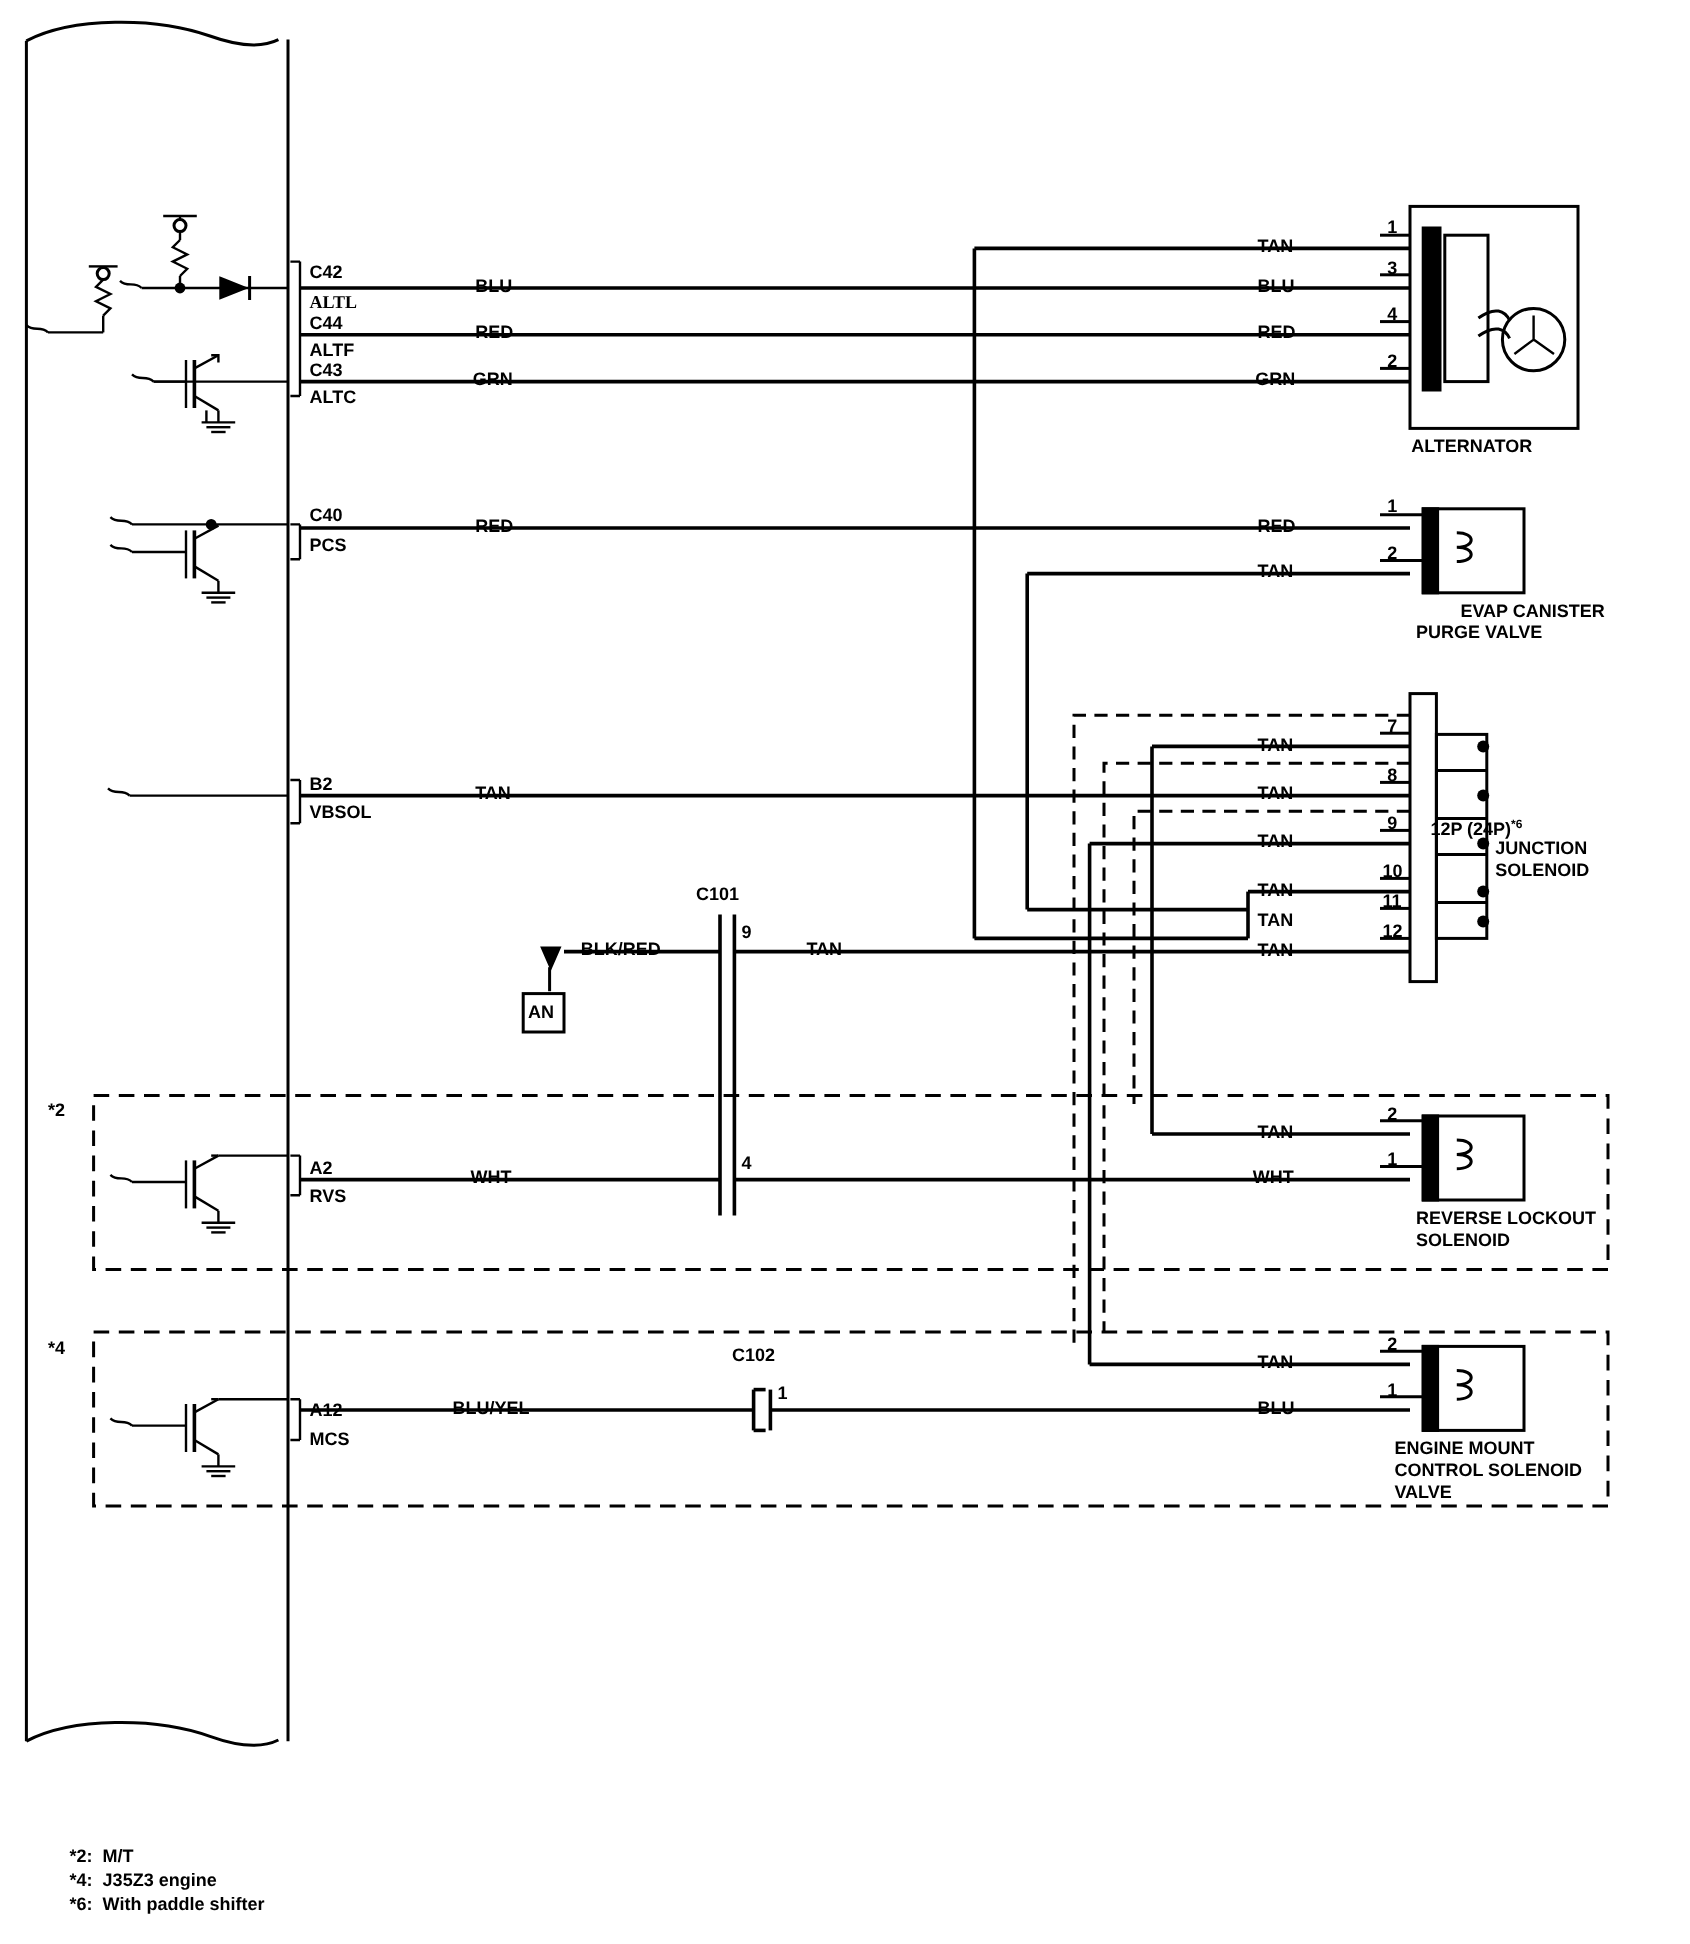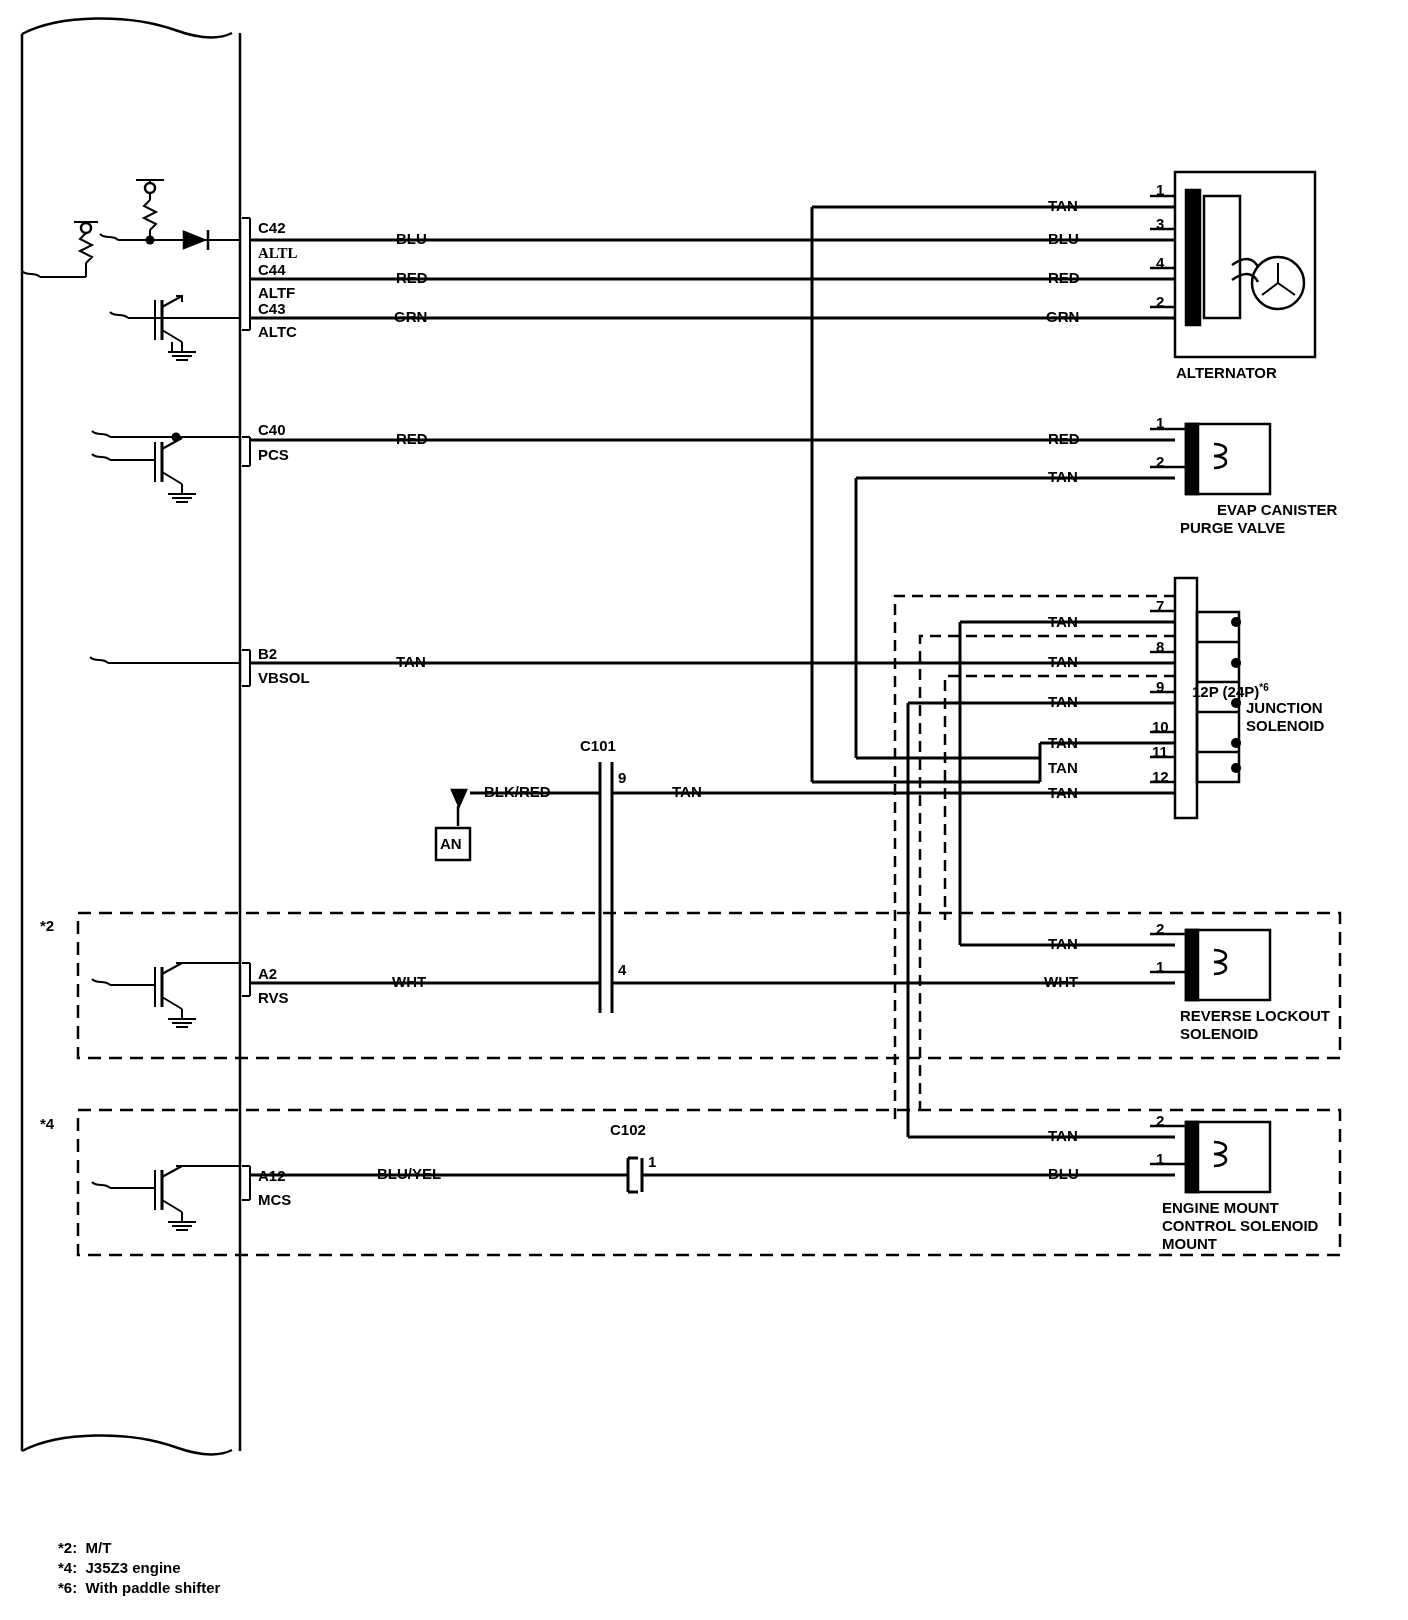--- a/index.html
+++ b/index.html
@@ -326,21 +326,21 @@
 <div class="lbl b" style="left:1156px; top:959px;">1</div>
 <div class="lbl b" style="left:1180px; top:1008px;">REVERSE LOCKOUT</div>
 <div class="lbl b" style="left:1180px; top:1026px;">SOLENOID</div>
 
 <div class="lbl b" style="left:1048px; top:1128px;">TAN</div>
 <div class="lbl b" style="left:1156px; top:1113px;">2</div>
 <div class="lbl b" style="left:1048px; top:1166px;">BLU</div>
 <div class="lbl b" style="left:1156px; top:1151px;">1</div>
 <div class="lbl b" style="left:1162px; top:1200px;">ENGINE MOUNT</div>
 <div class="lbl b" style="left:1162px; top:1218px;">CONTROL SOLENOID</div>
-<div class="lbl b" style="left:1162px; top:1236px;">MOUNT</div>
+<div class="lbl b" style="left:1162px; top:1236px;">VALVE</div>
 
 <div class="lbl b" style="left:40px; top:918px;">*2</div>
 <div class="lbl b" style="left:40px; top:1116px;">*4</div>
 
 <div class="foot" style="left:10px; top:1538px;">*2:  M/T</div>
 <div class="foot" style="left:10px; top:1558px;">*4:  J35Z3 engine</div>
 <div class="foot" style="left:10px; top:1578px;text-align:center;">*6:  With paddle shifter</div>
 
 </div>
 

